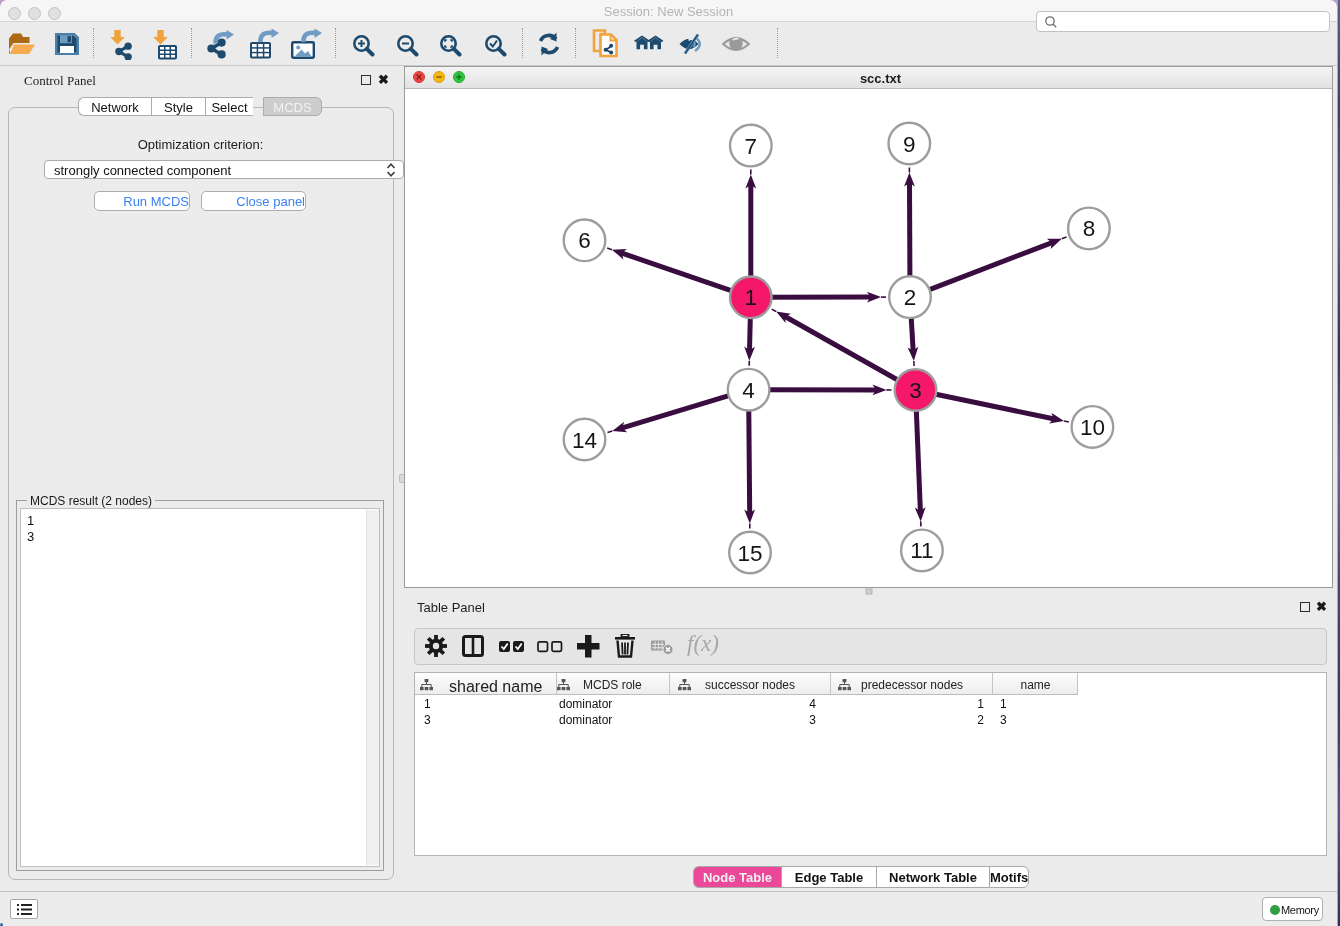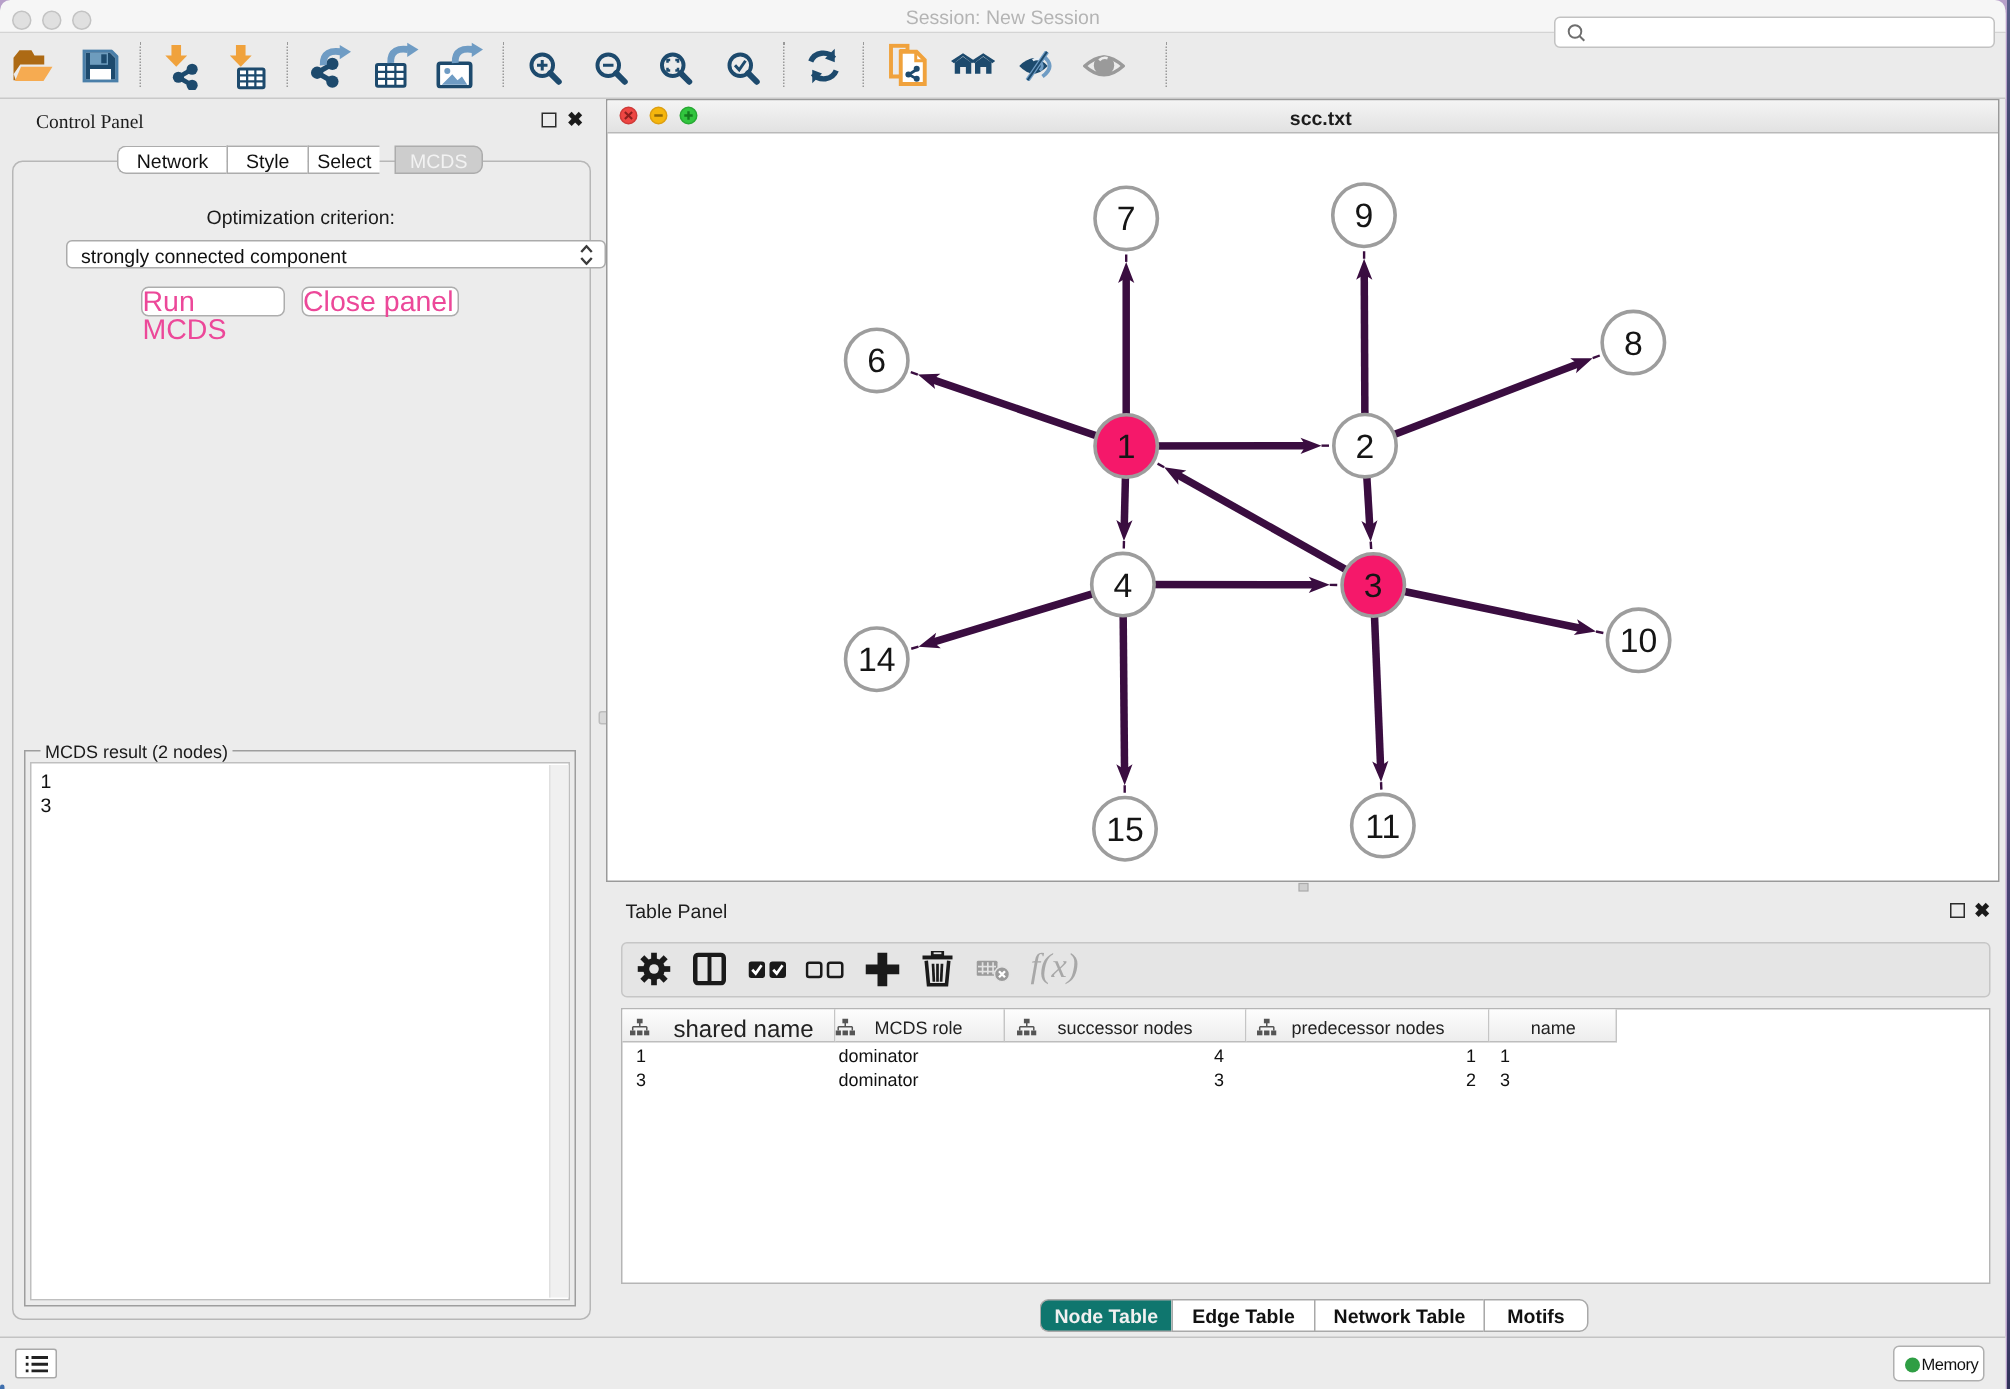--- a/index.html
+++ b/index.html
@@ -16,21 +16,21 @@
   #searchbox{left:1036px;top:11px;width:292px;height:19px;background:#fff;border:1px solid #c2c2c2;border-radius:4px;}
   
   #cp-title{left:24px;top:73px;font-size:13px;color:#1d1d1d;font-family:Liberation Serif, serif;}
   .sqicon{width:8px;height:8px;border:1.5px solid #2c2c2c;background:transparent;}
   .xicon{font-size:13px;color:#1a1a1a;font-weight:700;}
   #cp-panel{left:8px;top:107px;width:384px;height:771px;background:#ececec;border:1px solid #b7b7b7;border-radius:7px;}
   .tab{position:absolute;top:97px;height:19px;line-height:19px;text-align:center;font-size:13px;color:#111;background:#fff;border:1px solid #acacac;border-right:none;box-sizing:border-box;}
   #opt-label{left:9px;top:137px;width:383px;text-align:center;font-size:13px;color:#1b1b1b;}
   #cp-select{left:44px;top:160px;width:360px;height:19px;background:#fff;border:1px solid #ababab;border-radius:4px;box-sizing:border-box;}
   #cp-select span{position:absolute;left:9px;top:2px;font-size:13px;color:#111;}
-  .btn{position:absolute;background:#fff;border:1px solid #adadad;border-radius:5px;font-size:19px;color:#ec4899;text-align:left;box-sizing:border-box;}
+  .btn{position:absolute;background:#fff;border:1px solid #adadad;border-radius:5px;font-size:13px;color:#3b82f6;text-align:right;box-sizing:border-box;}
   #fieldset{left:16px;top:500px;width:368px;height:371px;border:1px solid #9e9e9e;box-sizing:border-box;}
   #legend{left:27px;top:494px;background:#ececec;padding:0 3px;font-size:12px;color:#1a1a1a;}
   #cp-text{left:20px;top:508px;width:360px;height:359px;background:#fff;border:1px solid #bfbfbf;box-sizing:border-box;}
   #cp-scroll{left:345px;top:1px;width:12px;height:355px;background:#f0f0f0;border-left:1px solid #e0e0e0;}
   
   
   #netwin{left:404px;top:66px;width:929px;height:522px;border:1px solid #9a9a9a;background:#fff;box-sizing:border-box;}
   #nettitle{left:0;top:0;width:927px;height:21px;background:linear-gradient(180deg,#f4f4f4,#e2e2e2);border-bottom:1px solid #b9b9b9;}
   .mtl{width:12px;height:12px;border-radius:50%;top:4px;box-sizing:border-box;}
   #nettext{top:4px;left:0;width:927px;text-align:center;font-size:13px;font-weight:700;color:#1c1c1c;}
@@ -409,24 +409,24 @@
     <div class="td" style="left:144px;top:24px;">dominator</div>
     <div class="td" style="left:255px;top:24px;width:146px;text-align:right;">4</div>
     <div class="td" style="left:416px;top:24px;width:153px;text-align:right;">1</div>
     <div class="td" style="left:585px;top:24px;">1</div>
     <div class="td" style="left:9px;top:40px;">3</div>
     <div class="td" style="left:144px;top:40px;">dominator</div>
     <div class="td" style="left:255px;top:40px;width:146px;text-align:right;">3</div>
     <div class="td" style="left:416px;top:40px;width:153px;text-align:right;">2</div>
     <div class="td" style="left:585px;top:40px;">3</div>
   </div>
-  <div class="abs btab" style="left:693px;width:88px;border-radius:6px 0 0 6px;background:#0f766e;color:#f0f0f0;">Node Table</div>
+  <div class="abs btab" style="left:693px;width:88px;border-radius:6px 0 0 6px;background:#ec4899;color:#f0f0f0;">Node Table</div>
   <div class="abs btab" style="left:781px;width:95px;">Edge Table</div>
   <div class="abs btab" style="left:876px;width:113px;">Network Table</div>
-  <div class="abs btab" style="left:989px;width:70px;border-right:1px solid #a9a9a9;border-radius:0 6px 6px 0;">Motifs</div>
+  <div class="abs btab" style="left:989px;width:40px;border-right:1px solid #a9a9a9;border-radius:0 6px 6px 0;">Motifs</div>
 
   <div class="abs" id="statusbar"></div>
   <div class="abs" style="left:10px;top:899px;width:28px;height:20px;background:#fff;border:1px solid #a9a9a9;border-radius:2px;box-sizing:border-box;">
     <svg width="15" height="11" style="position:absolute;left:6px;top:4px;" viewBox="0 0 15 11">
         <g fill="#222">
           <rect x="0" y="0" width="2" height="2"></rect>
           <rect x="4" y="0" width="11" height="2"></rect>
           <rect x="0" y="4.5" width="2" height="2"></rect>
           <rect x="4" y="4.5" width="11" height="2"></rect>
           <rect x="0" y="9" width="2" height="2"></rect>

